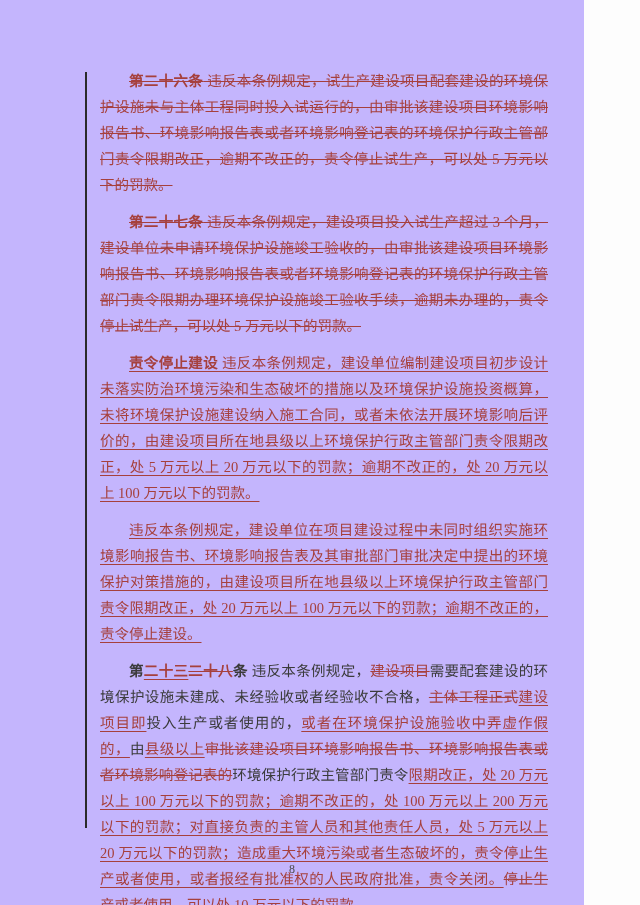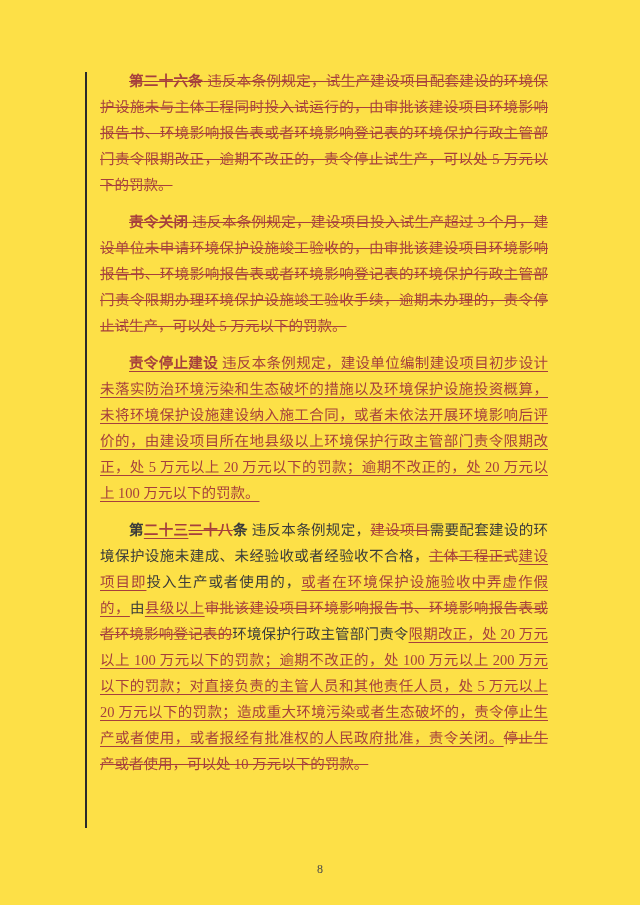--- a/index.html
+++ b/index.html
@@ -3,22 +3,22 @@
 <meta charset="utf-8">
 <style>
   :root { --red:#a6403d; --ink:#3b3b3b; }
   html,body { margin:0; padding:0; }
   body {
     width:640px; height:905px;
     background:#fdfdfd;
     font-family:"Liberation Serif","DejaVu Serif",serif;
   }
   .page {
-    position:relative; width:640px; height:905px;
-    background:#fde047; overflow:hidden;
+    position:relative; width:584px; height:905px;
+    background:#c4b5fd; overflow:hidden;
   }
   .revision-bar {
     position:absolute; left:85px; top:72px;
     width:2px; height:756px; background:#2b2b2b;
   }
   .content {
     position:absolute; left:100px; top:68px; width:448px;
     font-size:14.5px; line-height:26px;
     text-align:justify; color:var(--ink);
   }
@@ -33,18 +33,19 @@
     text-align:center; font-size:12px; color:#4a4a4a;
   }
 </style>
 </head>
 <body>
 
 <div class="page">
   <div class="revision-bar"></div>
   <div class="content">
       <p class="para"><span class="run del b">第二十六条</span><span class="run del"> 违反本条例规定，试生产建设项目配套建设的环境保护设施未与主体工程同时投入试运行的，由审批该建设项目环境影响报告书、环境影响报告表或者环境影响登记表的环境保护行政主管部门责令限期改正，逾期不改正的，责令停止试生产，可以处 5 万元以下的罚款。</span></p>
-      <p class="para"><span class="run del b">责令关闭</span><span class="run del"> 违反本条例规定，建设项目投入试生产超过 3 个月，建设单位未申请环境保护设施竣工验收的，由审批该建设项目环境影响报告书、环境影响报告表或者环境影响登记表的环境保护行政主管部门责令限期办理环境保护设施竣工验收手续，逾期未办理的，责令停止试生产，可以处 5 万元以下的罚款。</span></p>
+      <p class="para"><span class="run del b">第二十七条</span><span class="run del"> 违反本条例规定，建设项目投入试生产超过 3 个月，建设单位未申请环境保护设施竣工验收的，由审批该建设项目环境影响报告书、环境影响报告表或者环境影响登记表的环境保护行政主管部门责令限期办理环境保护设施竣工验收手续，逾期未办理的，责令停止试生产，可以处 5 万元以下的罚款。</span></p>
       <p class="para"><span class="run ins b">责令停止建设</span><span class="run ins"> 违反本条例规定，建设单位编制建设项目初步设计未落实防治环境污染和生态破坏的措施以及环境保护设施投资概算，未将环境保护设施建设纳入施工合同，或者未依法开展环境影响后评价的，由建设项目所在地县级以上环境保护行政主管部门责令限期改正，处 5 万元以上 20 万元以下的罚款；逾期不改正的，处 20 万元以上 100 万元以下的罚款。</span></p>
+      <p class="para"><span class="run ins">违反本条例规定，建设单位在项目建设过程中未同时组织实施环境影响报告书、环境影响报告表及其审批部门审批决定中提出的环境保护对策措施的，由建设项目所在地县级以上环境保护行政主管部门责令限期改正，处 20 万元以上 100 万元以下的罚款；逾期不改正的，责令停止建设。</span></p>
       <p class="para"><span class="run plain b">第</span><span class="run ins b">二十三</span><span class="run del b">二十八</span><span class="run plain b">条</span><span class="run plain"> 违反本条例规定，</span><span class="run del">建设项目</span><span class="run plain">需要配套建设的环境保护设施未建成、未经验收或者经验收不合格，</span><span class="run del">主体工程正式</span><span class="run ins">建设项目即</span><span class="run plain">投入生产或者使用的，</span><span class="run ins">或者在环境保护设施验收中弄虚作假的，</span><span class="run plain">由</span><span class="run ins">县级以上</span><span class="run del">审批该建设项目环境影响报告书、环境影响报告表或者环境影响登记表的</span><span class="run plain">环境保护行政主管部门责令</span><span class="run ins">限期改正，处 20 万元以上 100 万元以下的罚款；逾期不改正的，处 100 万元以上 200 万元以下的罚款；对直接负责的主管人员和其他责任人员，处 5 万元以上 20 万元以下的罚款；造成重大环境污染或者生态破坏的，责令停止生产或者使用，或者报经有批准权的人民政府批准，责令关闭。</span><span class="run del">停止生产或者使用，可以处 10 万元以下的罚款。</span></p>
     </div>
   <div class="page-number">8</div>
 </div>
 
 </body></html>

